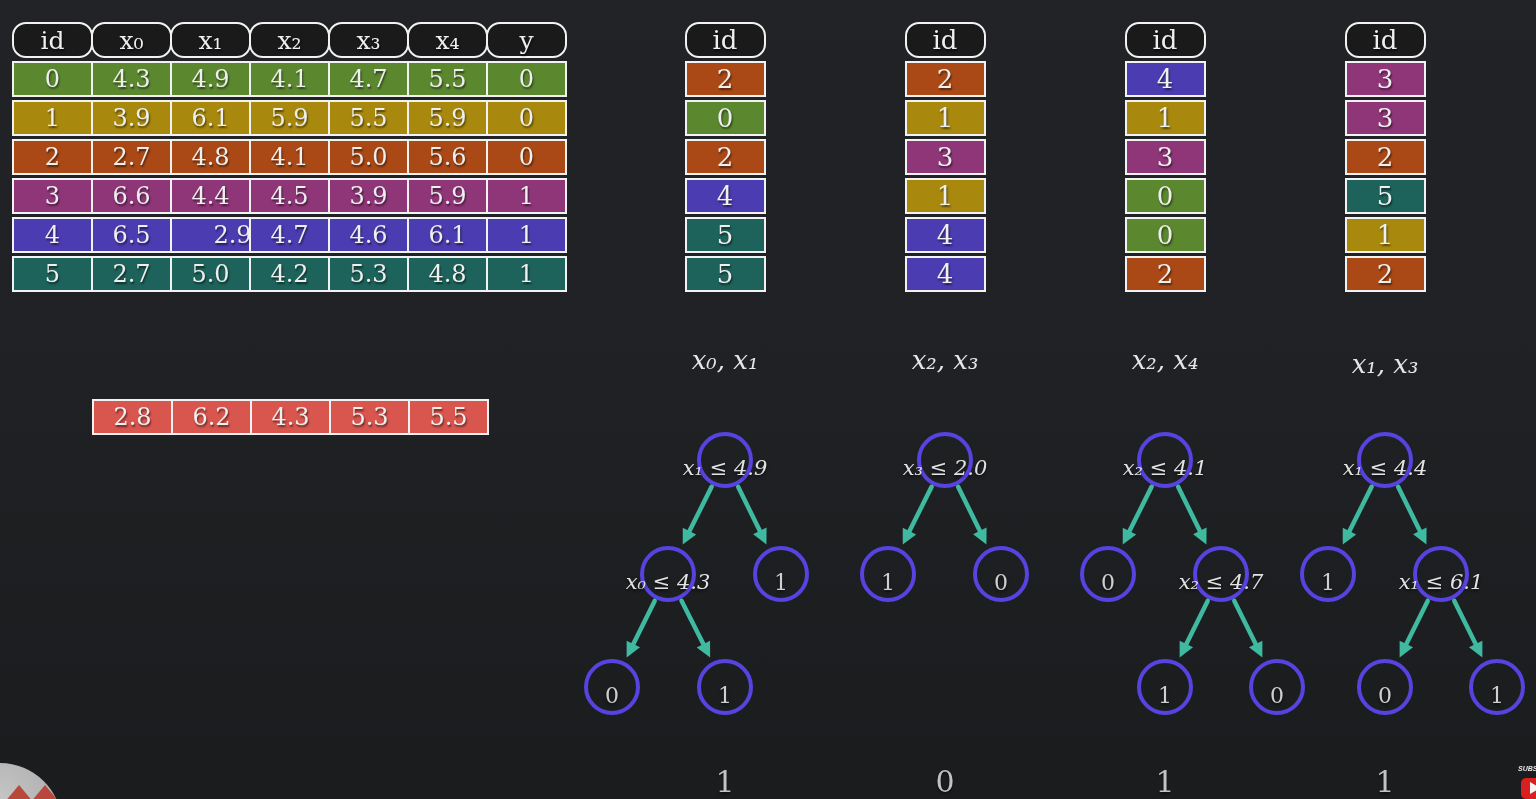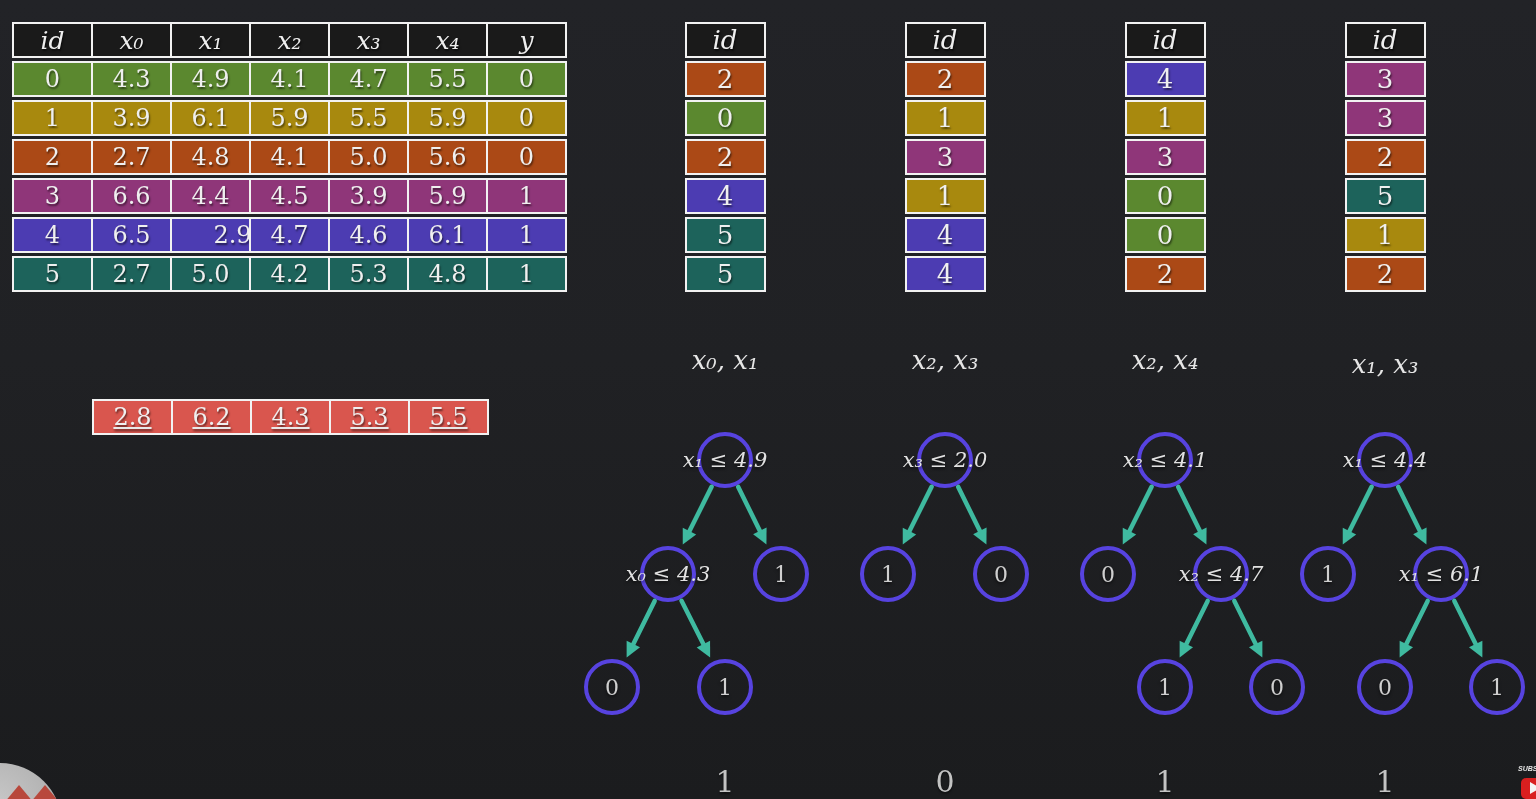--- a/index.html
+++ b/index.html
@@ -11,35 +11,35 @@
   .abs{position:absolute;}
   .table{position:absolute;}
   .trow{display:flex;}
   .table .trow + .trow{margin-top:3px;}
   .cell{
     box-sizing:border-box;width:81px;height:36px;border:2px solid var(--border,#f2f2f2);
     display:flex;align-items:center;justify-content:center;
     font-size:24px;color:#efefef;text-shadow:1px 2px 2px rgba(0,0,0,.55);
   }
   .trow .cell + .cell{margin-left:-2px;}
-  .cell.header{background:var(--headerbg,#1a1a1a);font-style:italic;font-size:25px;}
+  .cell.header{background:var(--headerbg,#1a1a1a);font-size:25px;border-radius:14px;}
   .idcol{position:absolute;display:flex;flex-direction:column;}
   .idcol .cell + .cell{margin-top:3px;margin-left:0;}
   .idcol .cell{font-size:26px;}
   .feat{
     position:absolute;transform:translate(-50%,-50%);font-style:italic;
     font-size:26px;color:#e6e6e6;white-space:nowrap;
   }
   .node{
     position:absolute;box-sizing:border-box;width:56px;height:56px;border-radius:50%;
     border:4px solid var(--node,#5743e0);background:transparent;
   }
   .nlabel{
     position:absolute;transform:translate(-50%,-50%);white-space:nowrap;
-    font-size:21px;color:#e2e2e2;z-index:3;text-shadow:0 2px 3px rgba(0,0,0,.6);
+    font-size:21px;color:#e2e2e2;z-index:3;text-shadow:0 2px 3px rgba(0,0,0,.6);margin-top:8px;
   }
   .nlabel.split{font-style:italic;}
   .nlabel.leaf{color:#cfcfcf;font-size:22px;}
   .pred{
     position:absolute;transform:translate(-50%,-50%);font-size:30px;color:#c3c3c3;
     text-shadow:0 2px 2px rgba(0,0,0,.5);
   }
   #edges{position:absolute;left:0;top:0;pointer-events:none;z-index:2;}
   #logo{
     position:absolute;left:-62px;top:763px;width:124px;height:124px;border-radius:50%;
@@ -165,21 +165,21 @@
       <div class="trow">
         <div class="cell" style="background: rgb(29, 99, 91);">5</div>
         <div class="cell" style="background: rgb(29, 99, 91);">2.7</div>
         <div class="cell" style="background: rgb(29, 99, 91);">5.0</div>
         <div class="cell" style="background: rgb(29, 99, 91);">4.2</div>
         <div class="cell" style="background: rgb(29, 99, 91);">5.3</div>
         <div class="cell" style="background: rgb(29, 99, 91);">4.8</div>
         <div class="cell" style="background: rgb(29, 99, 91);">1</div>
       </div>
     </div>
-    <div class="trow abs" style="left: 92px; top: 399px; text-decoration: underline;">
+    <div class="trow abs" style="left: 92px; top: 399px;">
       <div class="cell" style="background: rgb(217, 86, 78);">2.8</div>
       <div class="cell" style="background: rgb(217, 86, 78);">6.2</div>
       <div class="cell" style="background: rgb(217, 86, 78);">4.3</div>
       <div class="cell" style="background: rgb(217, 86, 78);">5.3</div>
       <div class="cell" style="background: rgb(217, 86, 78);">5.5</div>
     </div>
     <div class="idcol" style="left: 684.5px; top: 22px;">
       <div class="cell header">id</div>
       <div class="cell" style="background: rgb(171, 73, 22);">2</div>
       <div class="cell" style="background: rgb(91, 136, 47);">0</div>

